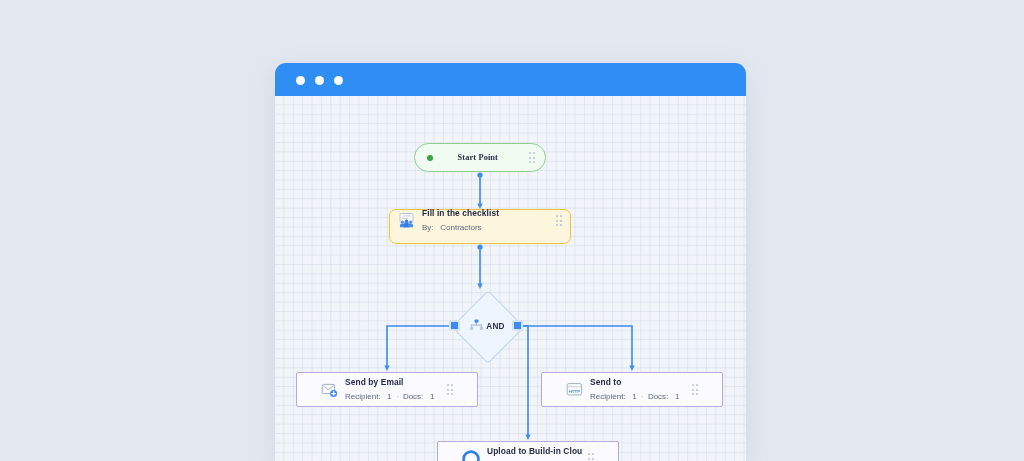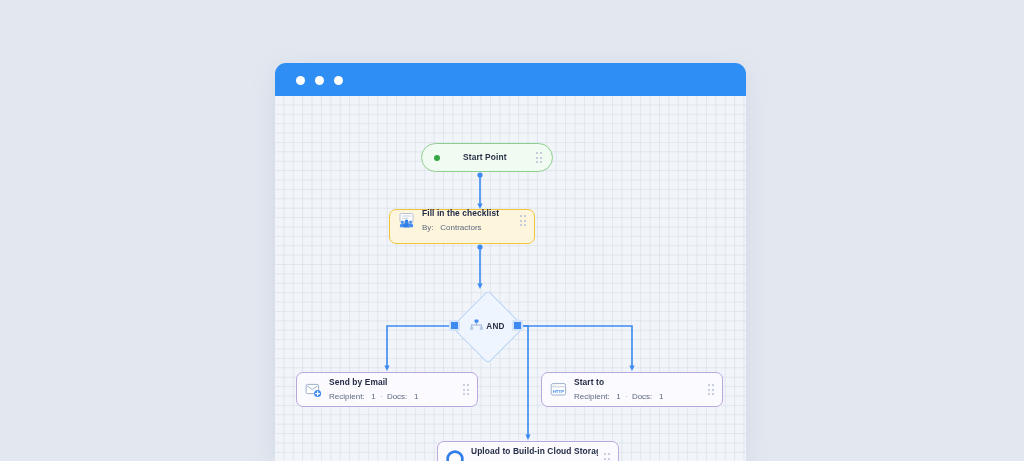--- a/index.html
+++ b/index.html
@@ -124,62 +124,63 @@
   .handle i {
     display: block;
     width: 2px;
     height: 2px;
     background: #c3cbdd;
     border-radius: 0.5px;
   }
 
   
   #start-point {
-    left: 146px;
+    left: 139px;
     top: 47px;
     width: 132px;
     height: 29px;
     border: 1.2px solid #8ece8f;
     border-radius: 15px;
     background: #f0fbf1;
     padding: 0 10px 0 12px;
     justify-content: space-between;
+    font-family: Liberation Serif, serif;
   }
   #start-point .greendot {
     width: 6px;
     height: 6px;
     border-radius: 50%;
     background: #35a745;
   }
   #start-point .ttl {
     flex: 1 1 auto;
     text-align: center;
     margin: 0 6px;
     color: #2a3147;
   }
 
   
   #node-checklist {
     left: 114px;
     top: 113px;
-    width: 146px;
+    width: 182px;
     height: 35px;
     border: 1.2px solid #f0c33c;
     border-radius: 7px;
     background: #fdf6dd;
     padding: 0 8px 12px 8px;
   }
   #node-checklist .ico { margin-right: 7px; }
 
   
   .node.purple {
     border: 1.2px solid #b9a7e0;
-    border-radius: 7px;
+    border-radius: 2px;
     background: #fbfaff;
-    padding: 0 8px;
+    padding: 0 24px;
   }
   .node.purple .ico { margin-right: 7px; }
   #node-email   { left: 21px;  top: 276px; width: 182px; height: 35px; }
   #node-share   { left: 266px; top: 276px; width: 182px; height: 35px; }
   #node-upload  { left: 162px; top: 345px; width: 182px; height: 35px; }
 
   
   #node-and {
     position: absolute;
     left: 176px;
@@ -365,21 +366,21 @@
         <span class="ico">
           <svg width="17" height="15" viewBox="0 0 17 15">
             <rect x="1.2" y="1.6" width="14.4" height="11.4" rx="1.6" fill="#ffffff" stroke="#9fb0cc" stroke-width="1"></rect>
             <path d="M1.2,4.8 H15.6" stroke="#c3cddd" stroke-width="1"></path>
             <circle cx="3.1" cy="3.2" r="0.6" fill="#d3dae6"></circle>
             <circle cx="5.0" cy="3.2" r="0.6" fill="#d3dae6"></circle>
             <text x="8.4" y="10.5" font-family="Liberation Sans, sans-serif" font-size="4.4" font-weight="bold" fill="#3d8bf2" text-anchor="middle">HTTP</text>
           </svg>
         </span>
         <span class="txt">
-          <div class="ttl">Start to</div>
+          <div class="ttl">Send to</div>
           <div class="sub">
             <span>Recipient:</span>
             <span>&nbsp;</span>
             <span>1</span>
             <span class="sep">·</span>
             <span>Docs:</span>
             <span>&nbsp;</span>
             <span>1</span>
           </div>
         </span>

